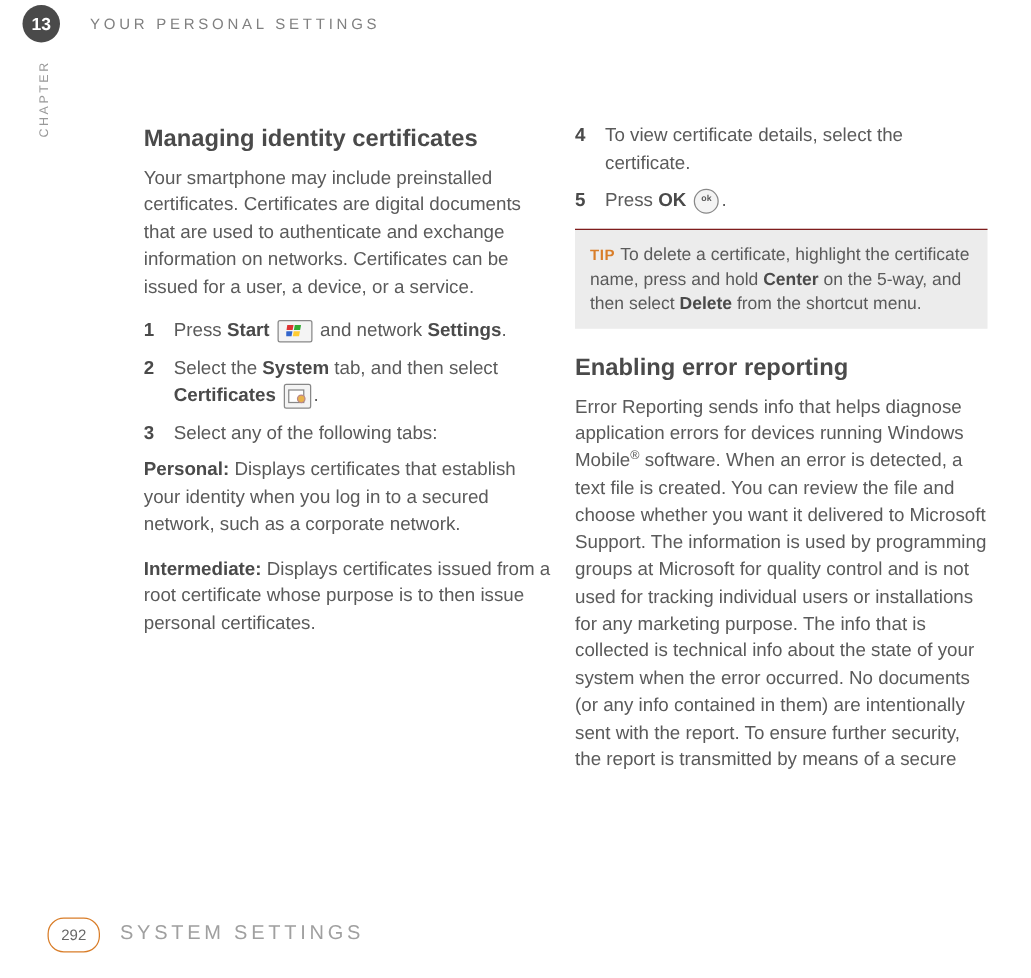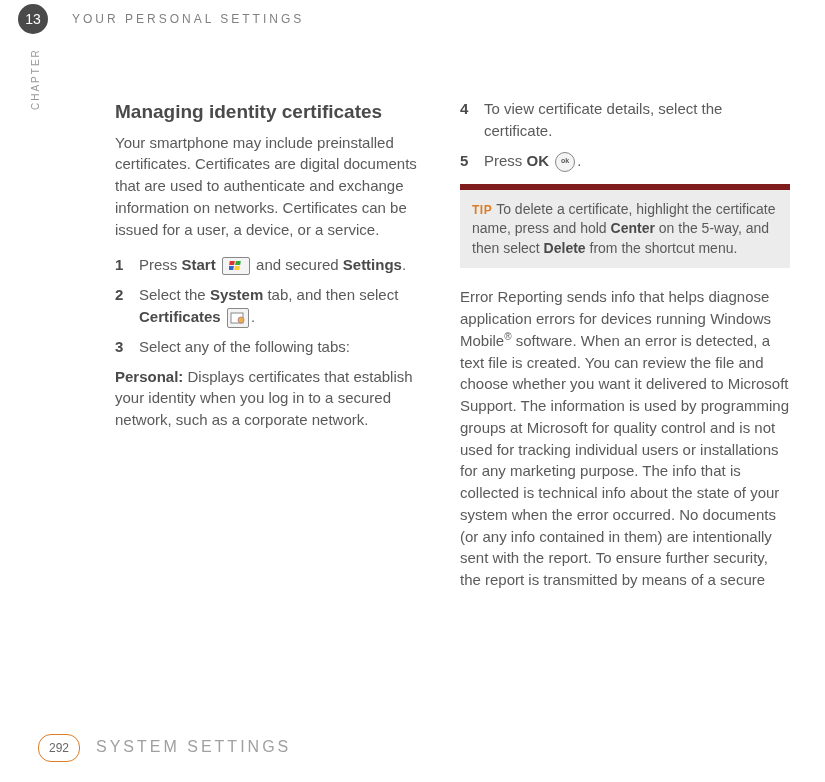--- a/index.html
+++ b/index.html
@@ -1,32 +1,32 @@
 <!DOCTYPE html>
 <html><head>
 <meta charset="utf-8">
 <style>
   body{margin:0;padding:0;width:825px;height:782px;background:#fff;font-family:Arial,Helvetica,sans-serif;color:#5a5a5a;position:relative}
-  .chapter-badge{position:absolute;left:18px;top:4px;width:30px;height:30px;border-radius:50%;background:#4a4a4a;color:#fff;font-size:14px;font-weight:normal;display:flex;align-items:center;justify-content:center}
+  .chapter-badge{position:absolute;left:18px;top:4px;width:30px;height:30px;border-radius:50%;background:#4a4a4a;color:#fff;font-size:14px;font-weight:bold;display:flex;align-items:center;justify-content:center}
   .header-title{position:absolute;left:72px;top:12px;font-size:12px;letter-spacing:3px;color:#808080}
   .chapter-label{position:absolute;left:30px;top:110px;font-size:10px;letter-spacing:2px;color:#999;transform:rotate(-90deg);transform-origin:left top}
   .col{position:absolute;top:98px;width:330px;font-size:15px;line-height:1.45}
   .col1{left:115px}
   .col2{left:460px}
   .section-heading{font-weight:bold;color:#4a4a4a;margin-bottom:6px;font-size:19px}
   .para{margin-bottom:14px}
   .step{display:flex;margin-bottom:8px}
   .step-num{width:24px;flex-shrink:0;font-weight:bold;color:#4a4a4a}
   .step-body{flex:1}
   .indent{margin-bottom:14px}
   b{color:#4a4a4a;font-weight:bold}
   .icon-inline{display:inline-block;vertical-align:middle;margin:0 2px}
   .icon-box{width:26px;height:16px;border:1px solid #888;border-radius:2px;background:#f4f4f4;display:inline-flex;align-items:center;justify-content:center}
   .icon-box svg{display:block}
-  .tip-box{background:#ececec;padding:10px 12px;font-size:14px;line-height:1.4;margin:12px 0 18px 0;border-top:6px solid #7f1d1d}
+  .tip-box{background:#ececec;padding:10px 12px;font-size:14px;line-height:1.4;margin:12px 0 18px 0;border-top:1px solid #7f1d1d}
   .tip-label{color:#d97d28;font-weight:bold;font-size:12px;letter-spacing:.5px;margin-right:4px}
   .footer{position:absolute;left:0;bottom:20px;width:100%}
   .page-badge{position:absolute;left:38px;bottom:0;width:40px;height:26px;border:1px solid #d97d28;border-radius:13px;display:flex;align-items:center;justify-content:center;font-size:12px;color:#666}
   .footer-title{position:absolute;left:96px;bottom:6px;font-size:16px;letter-spacing:3px;color:#a0a0a0}
   .sup{font-size:10px;vertical-align:super}
 </style>
 </head>
 <body>
 
 <div class="chapter-badge">13</div>
@@ -42,21 +42,21 @@
     <div class="step-body">
       <span>Press </span><b>Start</b>
       <span class="icon-inline icon-box">
           <svg width="14" height="12" viewBox="0 0 14 12">
             <rect x="1" y="1" width="5" height="4" fill="#d33" transform="skewX(-10)"></rect>
             <rect x="7" y="1" width="5" height="4" fill="#3a3" transform="skewX(-10)"></rect>
             <rect x="1" y="6" width="5" height="4" fill="#36c" transform="skewX(-10)"></rect>
             <rect x="7" y="6" width="5" height="4" fill="#fc3" transform="skewX(-10)"></rect>
           </svg>
         </span>
-      <span> and secured </span><b>Settings</b><span>.</span>
+      <span> and network </span><b>Settings</b><span>.</span>
     </div>
   </div>
 
   <div class="step">
     <div class="step-num">2</div>
     <div class="step-body">
       <span>Select the </span><b>System</b><span> tab, and then select </span><b>Certificates</b>
       <span class="icon-inline icon-box" style="width:20px;height:18px">
           <svg width="16" height="14" viewBox="0 0 16 14">
             <rect x="1" y="2" width="12" height="10" fill="#fff" stroke="#888"></rect>
@@ -67,39 +67,43 @@
   </div>
 
   <div class="step">
     <div class="step-num">3</div>
     <div class="step-body">Select any of the following tabs:</div>
   </div>
 
   <div class="indent">
     <b>Personal:</b><span> Displays certificates that establish your identity when you log in to a secured network, such as a corporate network.</span>
   </div>
+  <div class="indent">
+    <b>Intermediate:</b><span> Displays certificates issued from a root certificate whose purpose is to then issue personal certificates.</span>
+  </div>
 </div>
 
 <div class="col col2">
   <div class="step">
     <div class="step-num">4</div>
     <div class="step-body">To view certificate details, select the certificate.</div>
   </div>
   <div class="step">
     <div class="step-num">5</div>
     <div class="step-body">
       <span>Press </span><b>OK</b>
       <span class="icon-inline" style="width:18px;height:18px;border:1px solid #888;border-radius:50%;background:#f4f4f4;display:inline-flex;align-items:center;justify-content:center;font-size:7px;font-weight:bold">ok</span><span>.</span>
     </div>
   </div>
 
   <div class="tip-box">
     <span class="tip-label">TIP</span><span>To delete a certificate, highlight the certificate name, press and hold </span><b>Center</b><span> on the 5-way, and then select </span><b>Delete</b><span> from the shortcut menu.</span>
   </div>
 
+  <div class="section-heading">Enabling error reporting</div>
   <div class="para">
     <span>Error Reporting sends info that helps diagnose application errors for devices running Windows Mobile</span><span class="sup">®</span><span> software. When an error is detected, a text file is created. You can review the file and choose whether you want it delivered to Microsoft Support. The information is used by programming groups at Microsoft for quality control and is not used for tracking individual users or installations for any marketing purpose. The info that is collected is technical info about the state of your system when the error occurred. No documents (or any info contained in them) are intentionally sent with the report. To ensure further security, the report is transmitted by means of a secure</span>
   </div>
 </div>
 
 <div class="footer">
   <div class="page-badge">292</div>
   <div class="footer-title">SYSTEM SETTINGS</div>
 </div>
 

